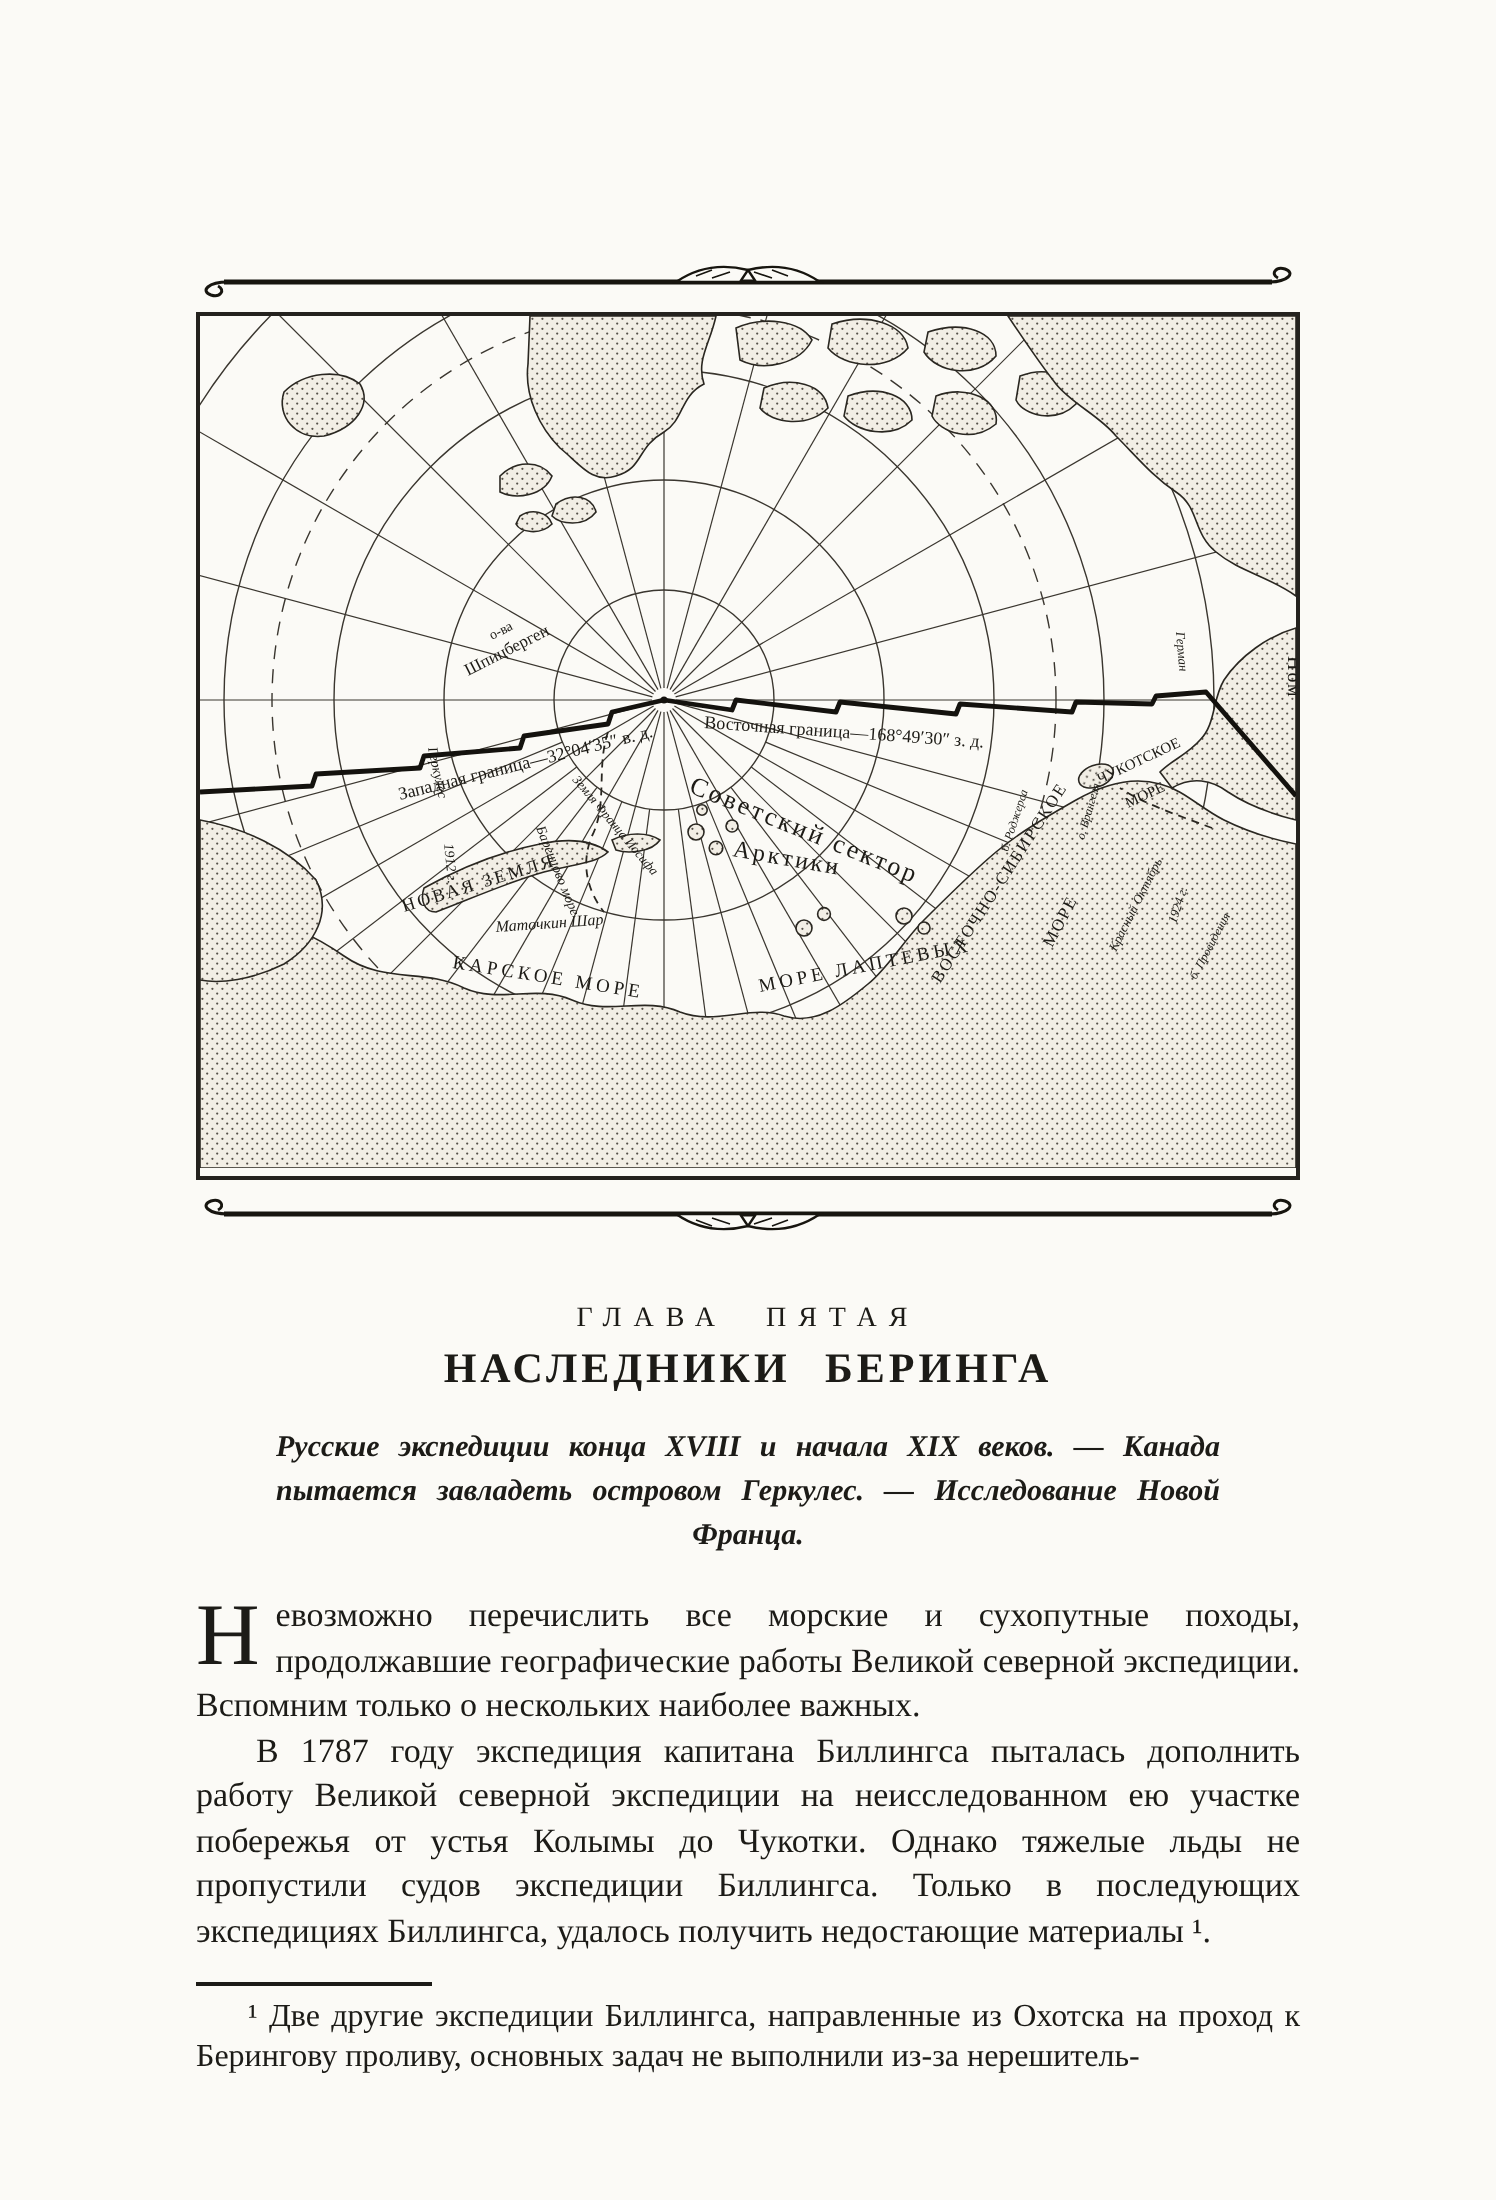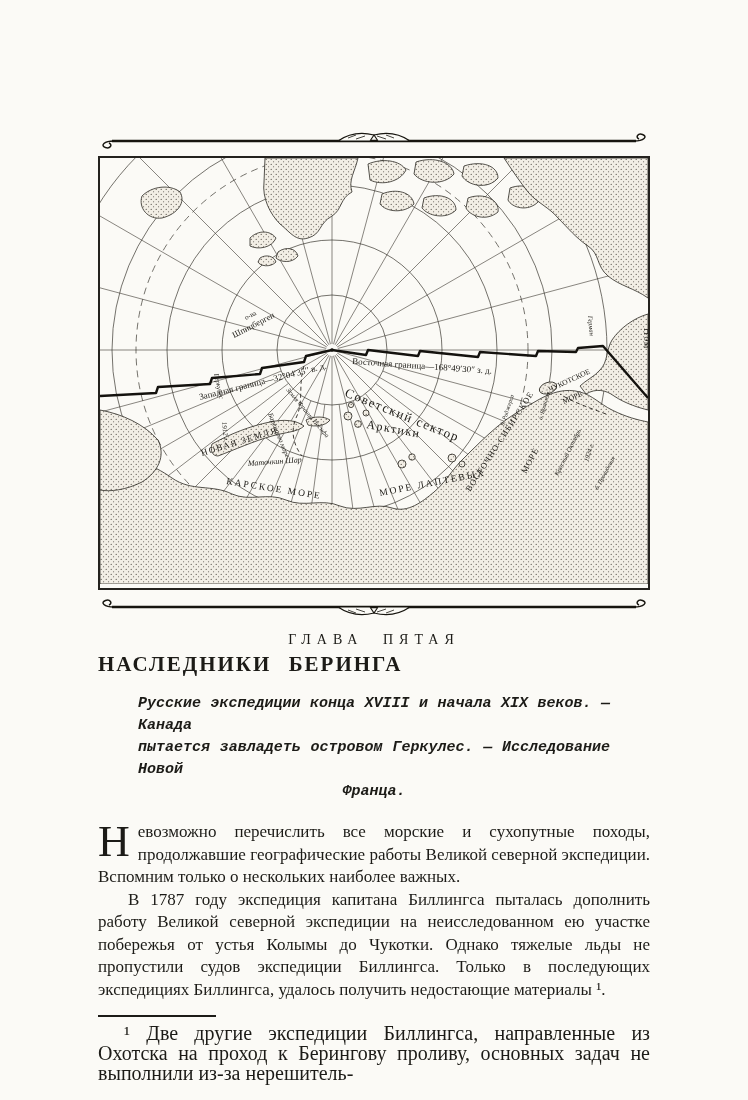--- a/index.html
+++ b/index.html
@@ -19,42 +19,42 @@
   #graticule circle{fill:none;stroke:#3a362f;stroke-width:.7;}
   #graticule line{stroke:#3a362f;stroke-width:.6;}
   .dash-circle{fill:none;stroke:#3a362f;stroke-width:.7;stroke-dasharray:7 5;}
   .land{fill:url(#stip);stroke:#2a2721;stroke-width:.8;}
   .boundary{fill:none;stroke:#14120e;stroke-width:2.4;stroke-linejoin:round;}
   .route{fill:none;stroke:#2a2721;stroke-width:.9;stroke-dasharray:4 3;}
   .ml{fill:#1d1b16;font-family:"Liberation Serif","DejaVu Serif",serif;}
   .ml.it{font-style:italic;}
   .orn2{margin-top:8px;}
   .kicker{
-    margin-top:12px;text-align:center;font-size:14px;letter-spacing:6px;
+    margin-top:32px;text-align:center;font-size:14px;letter-spacing:6px;
     word-spacing:10px;
   }
   .title{
-    margin-top:4px;font-size:21px;font-weight:bold;
+    margin-top:4px;text-align:center;font-size:21px;font-weight:bold;
     letter-spacing:2px;word-spacing:10px;
   }
   .subtitle{
     margin:16px auto 0;width:472px;font-style:italic;font-size:15px;
-    line-height:22px;font-weight:bold;font-family:Liberation Mono, monospace;
+    line-height:22px;font-weight:bold;
   }
   .subtitle .sub-line{text-align:justify;text-align-last:justify;}
   .subtitle .sub-line.last{text-align-last:center;}
   .bodytext{margin-top:18px;font-size:17px;line-height:22.5px;text-align:justify;}
   .dropcap{
     float:left;font-size:44px;line-height:37px;padding:2px 8px 0 0;
   }
   .p2{text-indent:30px;margin:0;}
   .p1{margin:0;}
   .footnote{margin-top:14px;}
   .fn-rule{width:118px;border:0;border-top:2.5px solid #1c1b17;margin:0 0 6px 0;}
-  .fn-text{font-size:20px;line-height:20px;text-align:justify;text-indent:26px;margin:0;}
+  .fn-text{font-size:16px;line-height:20px;text-align:justify;text-indent:26px;margin:0;}
 </style>
 </head>
 <body>
 
 <div class="page">
   <div class="content">
 
     <svg class="orn" width="552" height="22" viewBox="0 0 552 22">
       <g stroke="#17150f" fill="none">
         <path d="M14,13 L538,13" stroke-width="2.6"></path>

